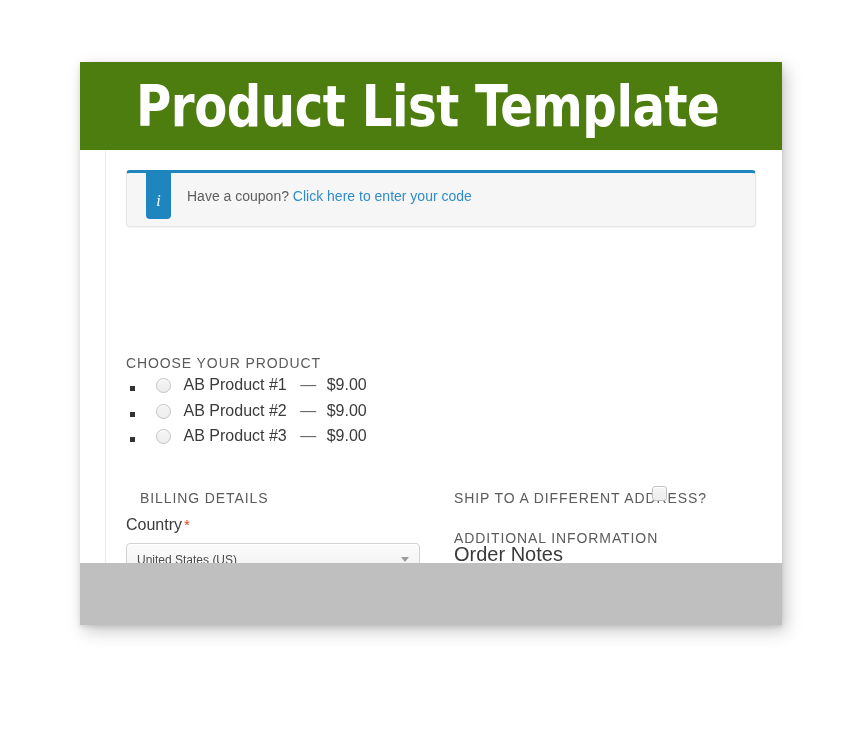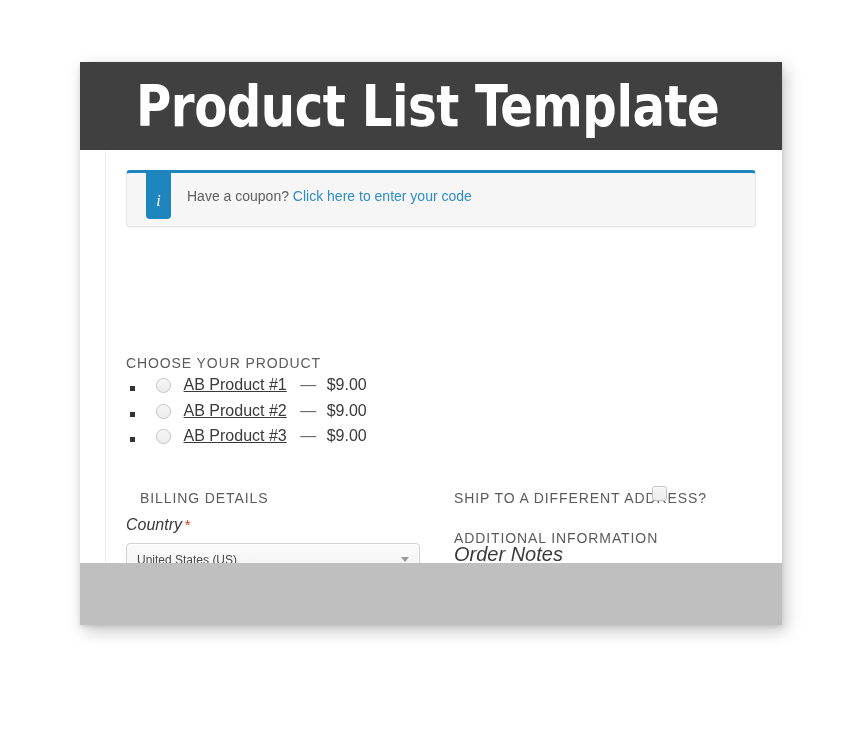--- a/index.html
+++ b/index.html
@@ -28,21 +28,21 @@
     height: 563px;
     background: #ffffff;
     box-shadow: 4px 6px 16px rgba(0,0,0,0.22), 0 2px 4px rgba(0,0,0,0.10);
   }
 
   .card-header {
     position: absolute;
     left: 0; top: 0;
     width: 702px;
     height: 88px;
-    background: #404040;
+    background: #4d7c0f;
   }
   .card-title {
     position: absolute;
     left: 56px;
     top: 12px;
     color: #ffffff;
     font-family: "Liberation Sans Narrow", "DejaVu Sans Condensed", "Liberation Sans", sans-serif;
     font-weight: bold;
     font-size: 57px;
     letter-spacing: -0.5px;
@@ -163,21 +163,21 @@
     vertical-align: -3px;
     width: 15px;
     height: 15px;
     border: 1px solid #c2c2c2;
     border-radius: 50%;
     background: linear-gradient(#f4f4f4, #ededed);
     box-shadow: inset 0 1px 1px rgba(255,255,255,0.9);
     margin-right: 9px;
     cursor: pointer;
   }
-  .prod-name { letter-spacing: 0px; text-decoration: underline; }
+  .prod-name { letter-spacing: 0px; }
   .prod-sep { color: #666666; padding: 0 6px 0 9px; }
   .prod-price { }
 
   
   #billing-head   { position: absolute; left: 60px;  top: 340px; }
   #ship-head      { position: absolute; left: 374px; top: 340px; }
   #addinfo-head   { position: absolute; left: 374px; top: 380px; }
 
   .ship-checkbox {
     position: absolute;
@@ -189,21 +189,20 @@
     border-radius: 3px;
     background: linear-gradient(#f6f6f6, #ececec);
     box-shadow: inset 0 1px 1px rgba(255,255,255,0.9);
     cursor: pointer;
   }
 
   .field-label {
     font-size: 16px;
     color: #3a3a3a;
     white-space: nowrap;
-    font-style: italic;
   }
   .req { color: #e2401c; font-size: 15px; padding-left: 2px; }
 
   #country-label { position: absolute; left: 46px; top: 366px; }
 
   .select-box {
     position: absolute;
     left: 46px;
     top: 393px;
     width: 294px;

